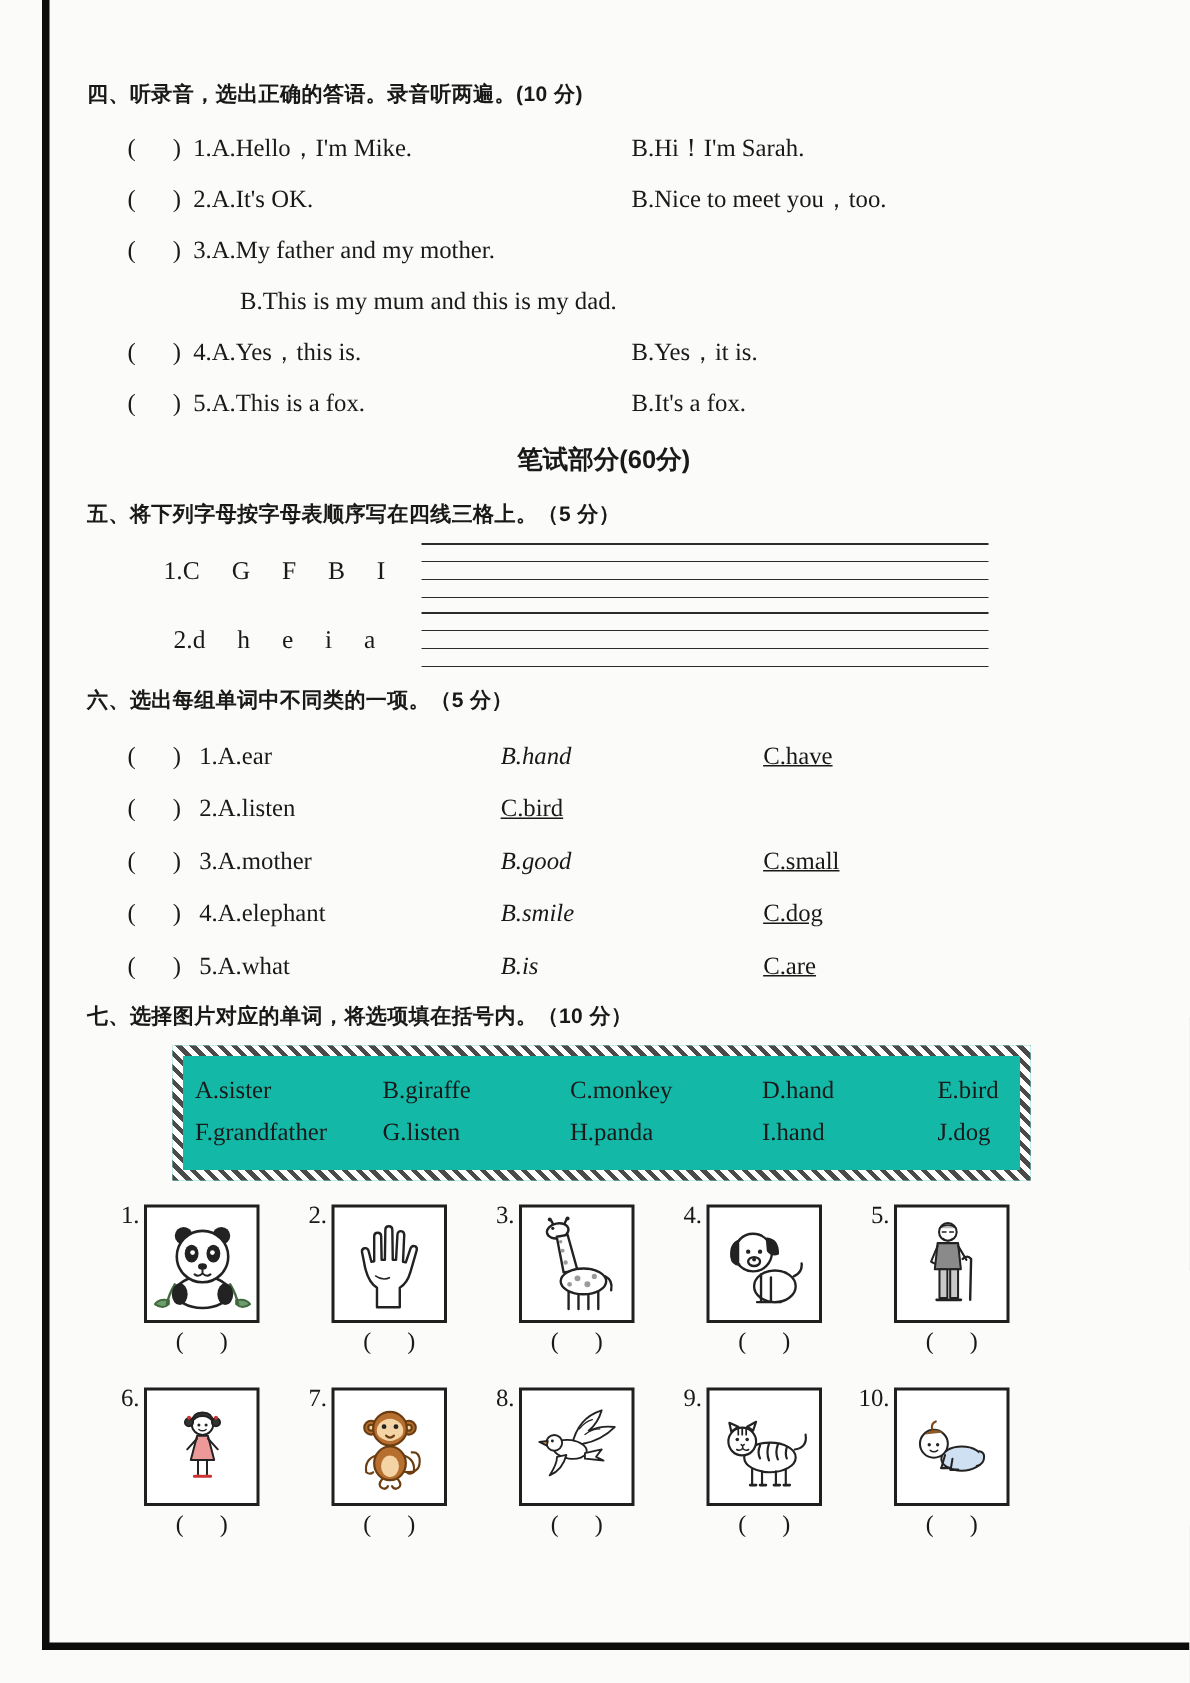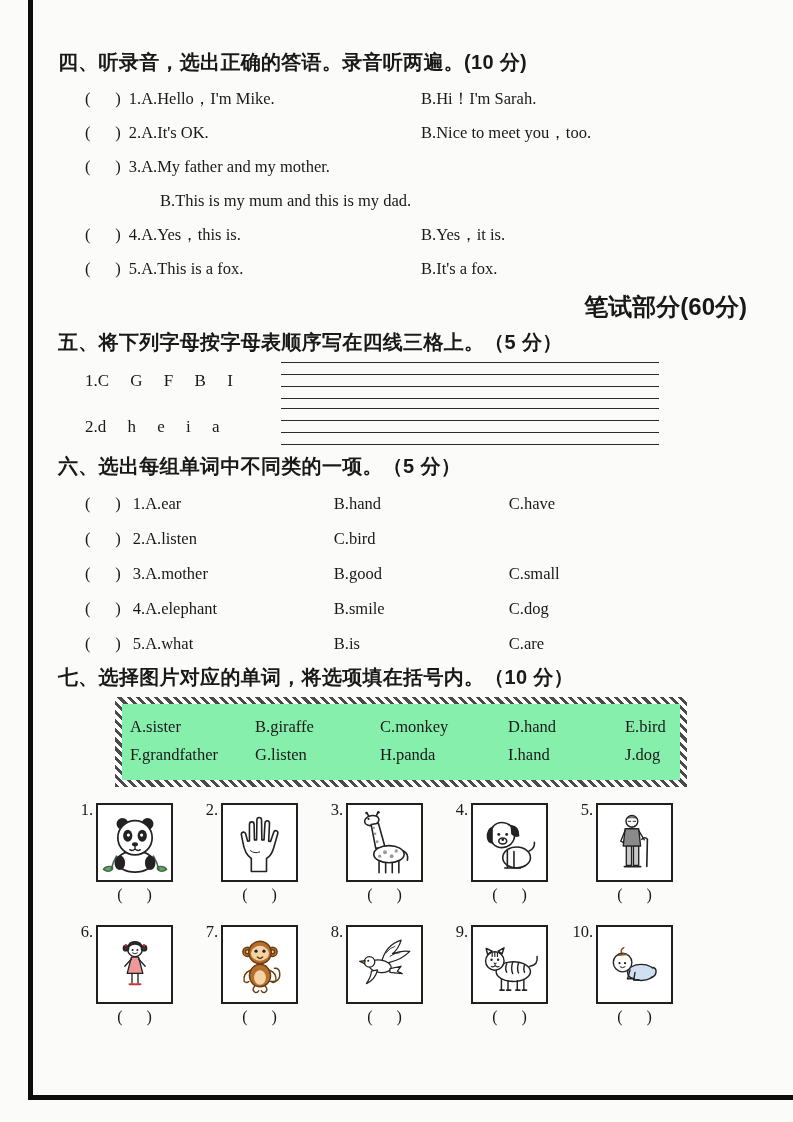--- a/index.html
+++ b/index.html
@@ -1,38 +1,38 @@
 <!DOCTYPE html>
 <html><head>
 <meta charset="utf-8">
 <style>
   html,body{margin:0;padding:0;}
   body{background:#dcdcdc;}
   .page{position:relative;width:793px;height:1122px;background:#fbfbf9;color:#191919;
         font-family:"Liberation Serif","DejaVu Serif",serif;overflow:hidden;
         padding:50px 46px 0 58px;box-sizing:border-box;}
   .cn{font-family:"Liberation Sans","DejaVu Sans",sans-serif;font-weight:700;}
-  .sec-title{font-size:20px;line-height:24px;margin:0 0 8px 0;letter-spacing:.3px;}
-  .part-title{font-size:24px;line-height:26px;text-align:right;margin:8px 0 10px 0;}
+  .sec-title{font-size:14px;line-height:24px;margin:0 0 8px 0;letter-spacing:.3px;}
+  .part-title{font-size:17px;line-height:26px;text-align:center;margin:8px 0 10px 0;}
   .sec{margin-bottom:4px;}
   .q-row{display:flex;align-items:baseline;padding-left:27px;font-size:16.5px;line-height:34px;}
   .s6-row{line-height:35px;}
   .s4-left{display:flex;width:320px;flex-shrink:0;}
   .bracket{white-space:pre;}
   .opt{margin-left:8px;white-space:nowrap;}
   .opt-b{margin-left:16px;}
   .cont-indent{margin-left:75px;}
   .col-a{width:201px;margin-left:12px;white-space:nowrap;}
-  .col-b{width:175px;margin-left:0;white-space:nowrap;}
-  .col-c{margin-left:0;white-space:nowrap;}
-  .s5-row{display:flex;align-items:center;padding-left:27px;margin:6px 0 9px 0;}
+  .col-b{width:175px;margin-left:0;white-space:nowrap;font-style:italic;}
+  .col-c{margin-left:0;white-space:nowrap;text-decoration:underline;}
+  .s5-row{display:flex;align-items:center;padding-left:27px;margin:6px 0 9px 0;text-align:center;}
   .letters{width:196px;font-size:17px;white-space:pre;}
   .write-grid{width:378px;height:37px;
     background:repeating-linear-gradient(to bottom,#2b2b2b 0,#2b2b2b 1px,transparent 1px,transparent 12px);}
-  .word-bank{margin:2px 0 16px 57px;width:572px;background:#86efac;
+  .word-bank{margin:2px 0 16px 57px;width:572px;background:#14b8a6;
     border:7px solid transparent;
     border-image:repeating-linear-gradient(45deg,#4a4a4a 0 3px,#fff 3px 6.5px) 7;
     padding:9px 0 11px 8px;box-sizing:border-box;}
   .wb-row{display:grid;grid-template-columns:125px 125px 128px 117px 1fr;font-size:16.5px;line-height:28px;}
   .wb-item{white-space:nowrap;}
   .pic-grid{display:grid;grid-template-columns:repeat(5,125px);row-gap:13px;margin-left:13px;}
   .pic-cell{position:relative;height:109px;}
   .pic-num{position:absolute;left:0;top:-3px;width:22px;text-align:right;font-size:16.5px;}
   .pic-box{margin-left:25px;width:77px;height:79px;border:2px solid #1f1f1f;background:#fff;
     display:flex;align-items:center;justify-content:center;box-sizing:border-box;}

